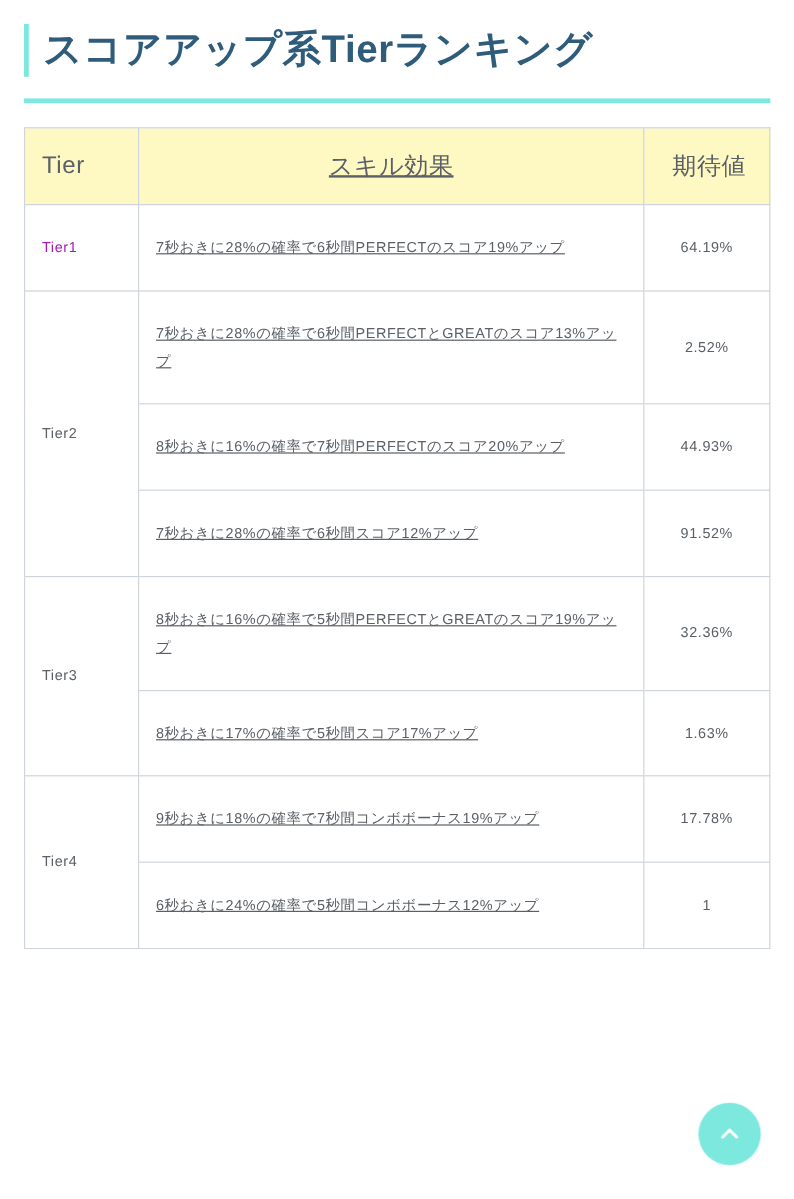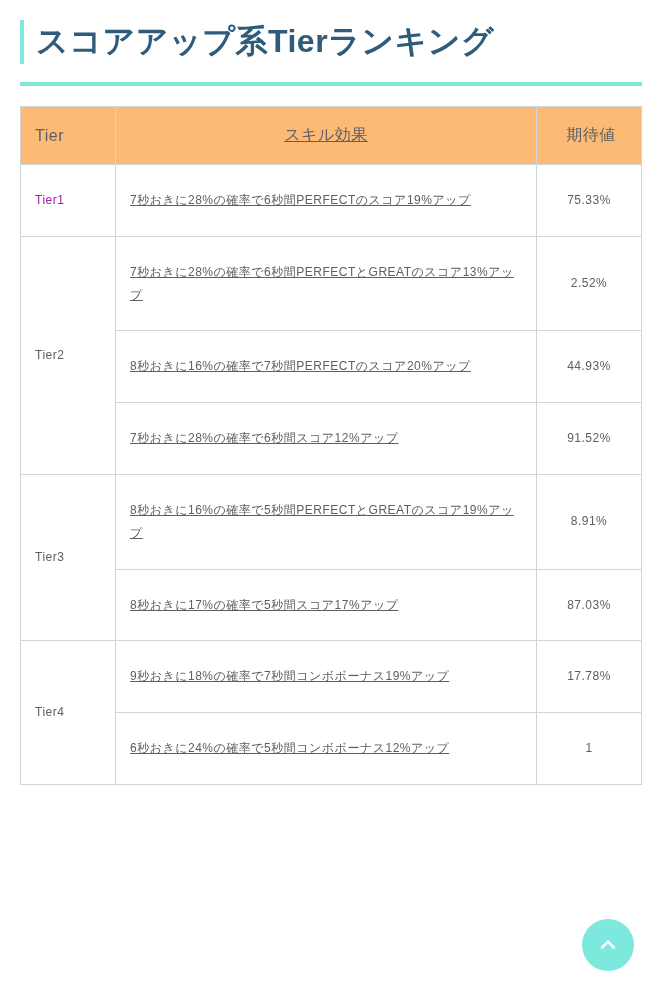--- a/index.html
+++ b/index.html
@@ -26,26 +26,26 @@
       height: 4px;
       background: #7de8dd;
       margin-bottom: 20px;
     }
     table {
       width: 100%;
       border-collapse: collapse;
       border-top: 1px solid #cfd5da;
     }
     th {
-      background: #fdba74;
+      background: #fef9c3;
       color: #5a6066;
       font-weight: 400;
       padding: 18px 10px;
       border: 1px solid #cfd5da;
-      font-size: 16px;
+      font-size: 20px;
       text-align: center;
     }
     td {
       color: #5a6066;
       padding: 24px 14px;
       border: 1px solid #cfd5da;
       font-size: 12px;
       line-height: 1.9;
       vertical-align: middle;
     }
@@ -102,43 +102,43 @@
     <tr>
       <th class="tier-col">Tier</th>
       <th class="effect-col">スキル効果</th>
       <th class="value-col">期待値</th>
     </tr>
   </thead>
   <tbody>
       <tr>
         <td class="tier-col tier1-label" rowspan="1">Tier1</td>
         <td class="effect-col">7秒おきに28%の確率で6秒間PERFECTのスコア19%アップ</td>
-        <td class="value-col">75.33%</td>
+        <td class="value-col">64.19%</td>
       </tr>
       <tr>
         <td class="tier-col" rowspan="3">Tier2</td>
         <td class="effect-col">7秒おきに28%の確率で6秒間PERFECTとGREATのスコア13%アップ</td>
         <td class="value-col">2.52%</td>
       </tr>
       <tr>
         <td class="effect-col">8秒おきに16%の確率で7秒間PERFECTのスコア20%アップ</td>
         <td class="value-col">44.93%</td>
       </tr>
       <tr>
         <td class="effect-col">7秒おきに28%の確率で6秒間スコア12%アップ</td>
         <td class="value-col">91.52%</td>
       </tr>
       <tr>
         <td class="tier-col" rowspan="2">Tier3</td>
         <td class="effect-col">8秒おきに16%の確率で5秒間PERFECTとGREATのスコア19%アップ</td>
-        <td class="value-col">8.91%</td>
+        <td class="value-col">32.36%</td>
       </tr>
       <tr>
         <td class="effect-col">8秒おきに17%の確率で5秒間スコア17%アップ</td>
-        <td class="value-col">87.03%</td>
+        <td class="value-col">1.63%</td>
       </tr>
       <tr>
         <td class="tier-col" rowspan="2">Tier4</td>
         <td class="effect-col">9秒おきに18%の確率で7秒間コンボボーナス19%アップ</td>
         <td class="value-col">17.78%</td>
       </tr>
       <tr>
         <td class="effect-col">6秒おきに24%の確率で5秒間コンボボーナス12%アップ</td>
         <td class="value-col">1</td>
       </tr>

